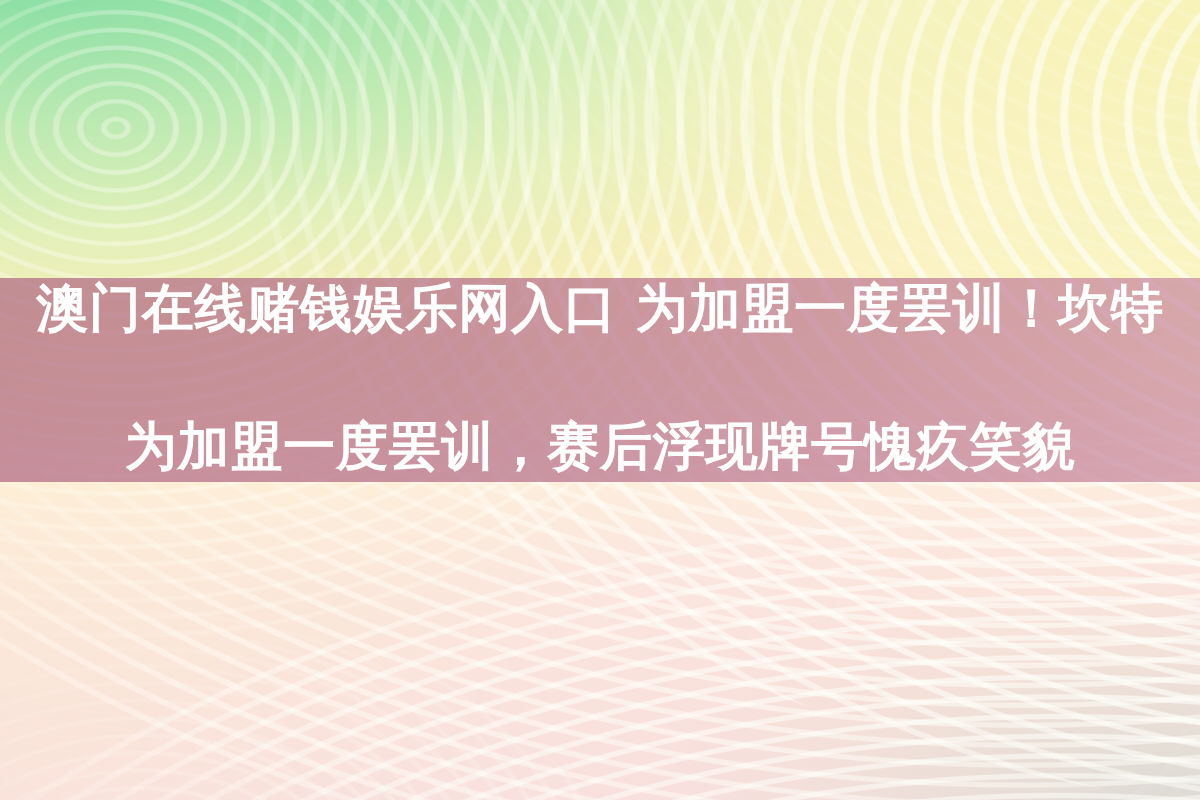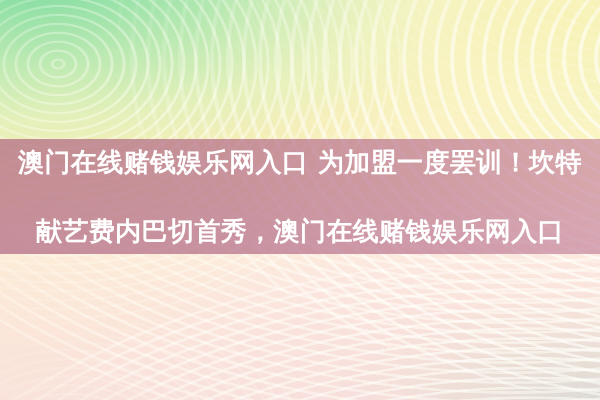--- a/index.html
+++ b/index.html
@@ -206,21 +206,21 @@
         rgba(0,0,0,0.7) 0%, rgba(0,0,0,0.35) 52%, rgba(0,0,0,0) 88%);
     opacity: 0.55;
   }
 
   
   .caption-band {
     position: absolute;
     left: 0;
     right: 0;
     top: 139px;
-    height: 115px;
+    height: 102px;
     background: linear-gradient(to right,
         rgba(178,108,133,0.74) 0%,
         rgba(182,113,138,0.74) 38%,
         rgba(190,122,148,0.72) 72%,
         rgba(198,134,158,0.70) 100%);
     display: flex;
     flex-direction: column;
     align-items: center;
     justify-content: center;
     box-sizing: border-box;
@@ -251,16 +251,16 @@
   <div class="rays rays-c"></div>
   <div class="rays rays-b"></div>
   <div class="rays rays-g"></div>
   <div class="rays rays-a"></div>
   <div class="rays rays-d"></div>
   <div class="rays rays-e"></div>
   <div class="rays rays-f"></div>
 
   <div class="caption-band">
     <div class="caption-line">澳门在线赌钱娱乐网入口 为加盟一度罢训！坎特</div>
-    <div class="caption-line">献艺费内巴切首秀，澳门在线赌钱娱乐网入口</div>
+    <div class="caption-line">为加盟一度罢训，赛后浮现牌号愧疚笑貌</div>
   </div>
 
 </div>
 
 </body></html>

